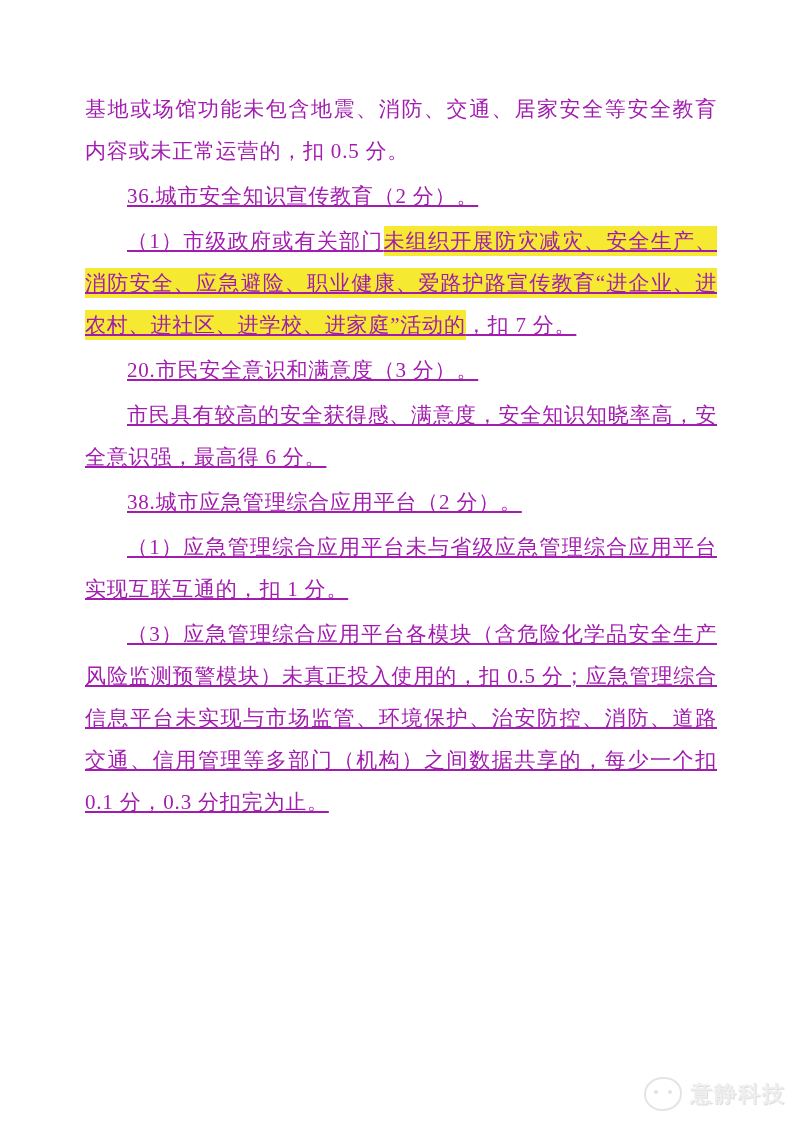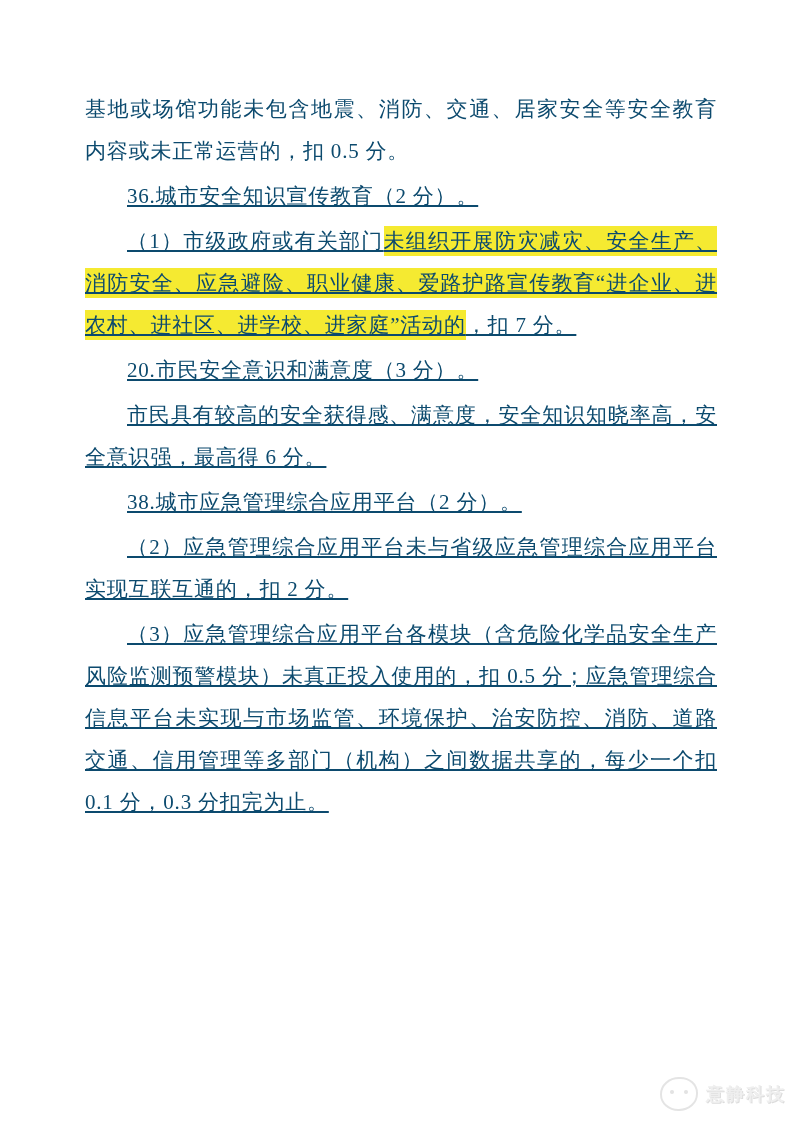--- a/index.html
+++ b/index.html
@@ -12,21 +12,21 @@
     height: 1123px;
     position: relative;
     overflow: hidden;
     font-family: "Liberation Serif", "DejaVu Serif", serif;
   }
   .page {
     position: absolute;
     top: 88px;
     left: 85px;
     width: 632px;
-    color: #0c4a6e;
+    color: #a21caf;
   }
   .para {
     margin: 0 0 3px 0;
     font-size: 21px;
     line-height: 42px;
     letter-spacing: 0.8px;
     text-align: justify;
     text-justify: inter-ideograph;
     word-break: break-all;
   }
@@ -60,38 +60,38 @@
     position: absolute;
     width: 4px;
     height: 4px;
     border-radius: 50%;
     background: #e0e0e0;
     top: 11px;
   }
   .wm-logo::before { left: 8px; }
   .wm-logo::after  { right: 8px; }
   .wm-text {
-    font-size: 18px;
+    font-size: 22px;
     font-weight: bold;
     color: #eeeeee;
     letter-spacing: 2px;
     text-shadow: 1px 1px 0 #d9d9d9;
     font-family: "Liberation Sans", sans-serif;
   }
 </style>
 </head>
 <body>
 
 <div class="page">
     <p class="para"><span class="">基地或场馆功能未包含地震、消防、交通、居家安全等安全教育内容或未正常运营的，扣 0.5 分。</span></p>
     <p class="para indent"><span class="">36.城市安全知识宣传教育（2 分）。</span></p>
     <p class="para indent"><span class="">（1）市级政府或有关部门</span><span class="hl">未组织开展防灾减灾、安全生产、消防安全、应急避险、职业健康、爱路护路宣传教育“进企业、进农村、进社区、进学校、进家庭”活动的</span><span class="">，扣 7 分。</span></p>
     <p class="para indent"><span class="">20.市民安全意识和满意度（3 分）。</span></p>
     <p class="para indent"><span class="">市民具有较高的安全获得感、满意度，安全知识知晓率高，安全意识强，最高得 6 分。</span></p>
     <p class="para indent"><span class="">38.城市应急管理综合应用平台（2 分）。</span></p>
-    <p class="para indent"><span class="">（2）应急管理综合应用平台未与省级应急管理综合应用平台实现互联互通的，扣 2 分。</span></p>
+    <p class="para indent"><span class="">（1）应急管理综合应用平台未与省级应急管理综合应用平台实现互联互通的，扣 1 分。</span></p>
     <p class="para indent"><span class="">（3）应急管理综合应用平台各模块（含危险化学品安全生产风险监测预警模块）未真正投入使用的，扣 0.5 分；应急管理综合信息平台未实现与市场监管、环境保护、治安防控、消防、道路交通、信用管理等多部门（机构）之间数据共享的，每少一个扣 0.1 分，0.3 分扣完为止。</span></p>
   </div>
 
 <div class="watermark">
   <div class="wm-logo"></div>
   <div class="wm-text">意静科技</div>
 </div>
 
 </body></html>

